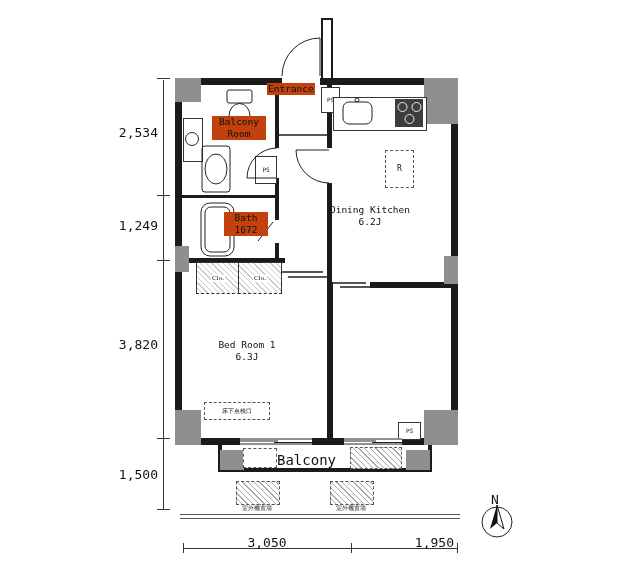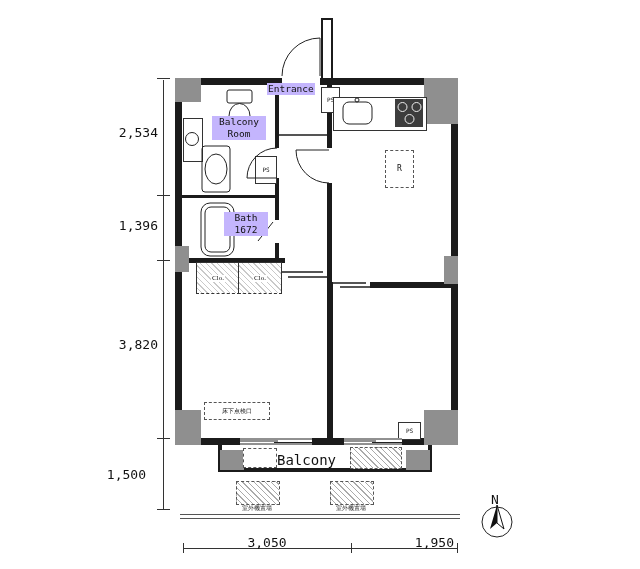--- a/index.html
+++ b/index.html
@@ -13,21 +13,21 @@
   .dashed{position:absolute;border:1px dashed #555;display:flex;align-items:center;
           justify-content:center;z-index:4;background:#fff;}
   .hatch{background:repeating-linear-gradient(45deg,#fff 0 3px,#aaa 3px 4px);}
   .closet{position:absolute;border:1px solid #333;border-bottom:1px dashed #333;
           background:repeating-linear-gradient(45deg,#fff 0 3px,#c9c9c9 3px 4px);
           display:flex;align-items:center;justify-content:center;z-index:4;font-family:Liberation Serif, serif;}
   .clo-lbl{font-size:7px;line-height:1;background:#fff;padding:0 1px;}
   .pslbl{font-size:6px;line-height:1;}
   .lbl{position:absolute;font-size:9.5px;line-height:1.25;white-space:nowrap;z-index:6;}
   .center{text-align:center;white-space:normal;}
-  .bg{background:#c4b5fd;padding:0 1px;}
+  .bg{background:#c2410c;padding:0 1px;}
   .dim{position:absolute;font-size:13px;line-height:1;z-index:6;}
   .tiny{position:absolute;font-size:6px;line-height:1;z-index:6;text-align:center;color:#222;}
   .rlbl{font-size:8px;line-height:1;}
   svg.overlay{position:absolute;left:0;top:0;z-index:5;pointer-events:none;}
 </style>
 </head>
 <body>
 
 <div id="canvas">
 
@@ -104,32 +104,40 @@
 
   <div class="thin" style="left:180px;top:514px;width:280px;height:1px"></div>
   <div class="thin" style="left:180px;top:518px;width:280px;height:1px"></div>
 
   <div class="lbl bg" style="left:267px;top:83px">Entrance</div>
   <div class="lbl center bg" style="left:212px;top:116px;width:52px">Balcony Room</div>
   <div class="lbl center" style="left:224px;top:212px;width:44px">
     <div class="bg">Bath</div>
     <div class="bg">1672</div>
   </div>
+  <div class="lbl center" style="left:318px;top:204px;width:104px">
+    <div>Dining Kitchen</div>
+    <div>6.2J</div>
+  </div>
+  <div class="lbl center" style="left:195px;top:339px;width:104px">
+    <div>Bed Room 1</div>
+    <div>6.3J</div>
+  </div>
   <div class="lbl" style="left:277px;top:452px;font-size:14px">Balcony</div>
 
   <div class="thin" style="left:163px;top:80px;width:1px;height:430px;background:#333"></div>
   <div class="thin" style="left:157px;top:78px;width:13px;height:1px;background:#333"></div>
   <div class="thin" style="left:157px;top:195px;width:13px;height:1px;background:#333"></div>
   <div class="thin" style="left:157px;top:260px;width:13px;height:1px;background:#333"></div>
   <div class="thin" style="left:157px;top:438px;width:13px;height:1px;background:#333"></div>
   <div class="thin" style="left:157px;top:509px;width:13px;height:1px;background:#333"></div>
   <div class="dim" style="left:112px;top:126px;width:46px;text-align:right">2,534</div>
-  <div class="dim" style="left:112px;top:219px;width:46px;text-align:right">1,396</div>
+  <div class="dim" style="left:112px;top:219px;width:46px;text-align:right">1,249</div>
   <div class="dim" style="left:112px;top:338px;width:46px;text-align:right">3,820</div>
-  <div class="dim" style="left:100px;top:468px;width:46px;text-align:right">1,500</div>
+  <div class="dim" style="left:112px;top:468px;width:46px;text-align:right">1,500</div>
 
   <div class="thin" style="left:183px;top:548px;width:275px;height:1px;background:#333"></div>
   <div class="thin" style="left:183px;top:543px;width:1px;height:10px;background:#333"></div>
   <div class="thin" style="left:351px;top:543px;width:1px;height:10px;background:#333"></div>
   <div class="thin" style="left:457px;top:543px;width:1px;height:10px;background:#333"></div>
   <div class="dim" style="left:207px;top:536px;width:120px;text-align:center">3,050</div>
   <div class="dim" style="left:354px;top:536px;width:100px;text-align:right">1,950</div>
 
   <div class="dim" style="left:491px;top:493px">N</div>
 

